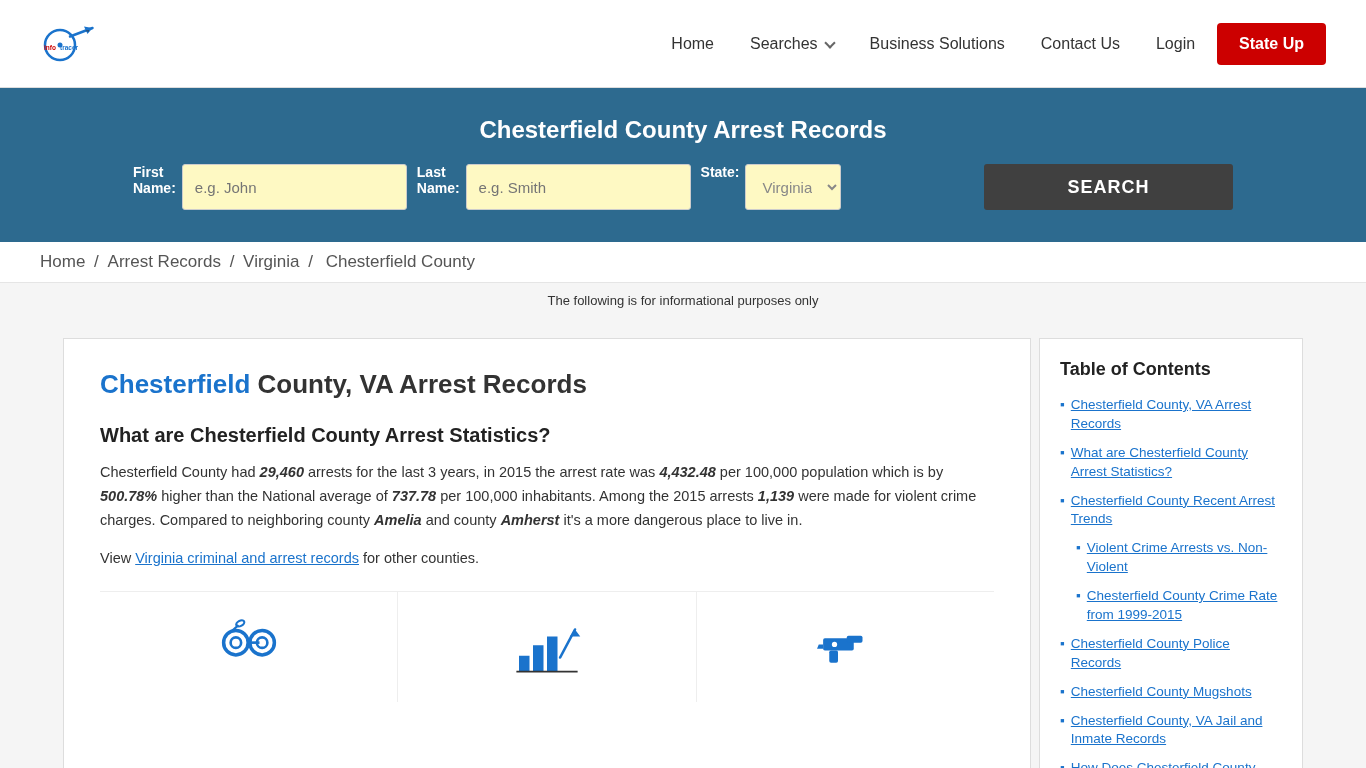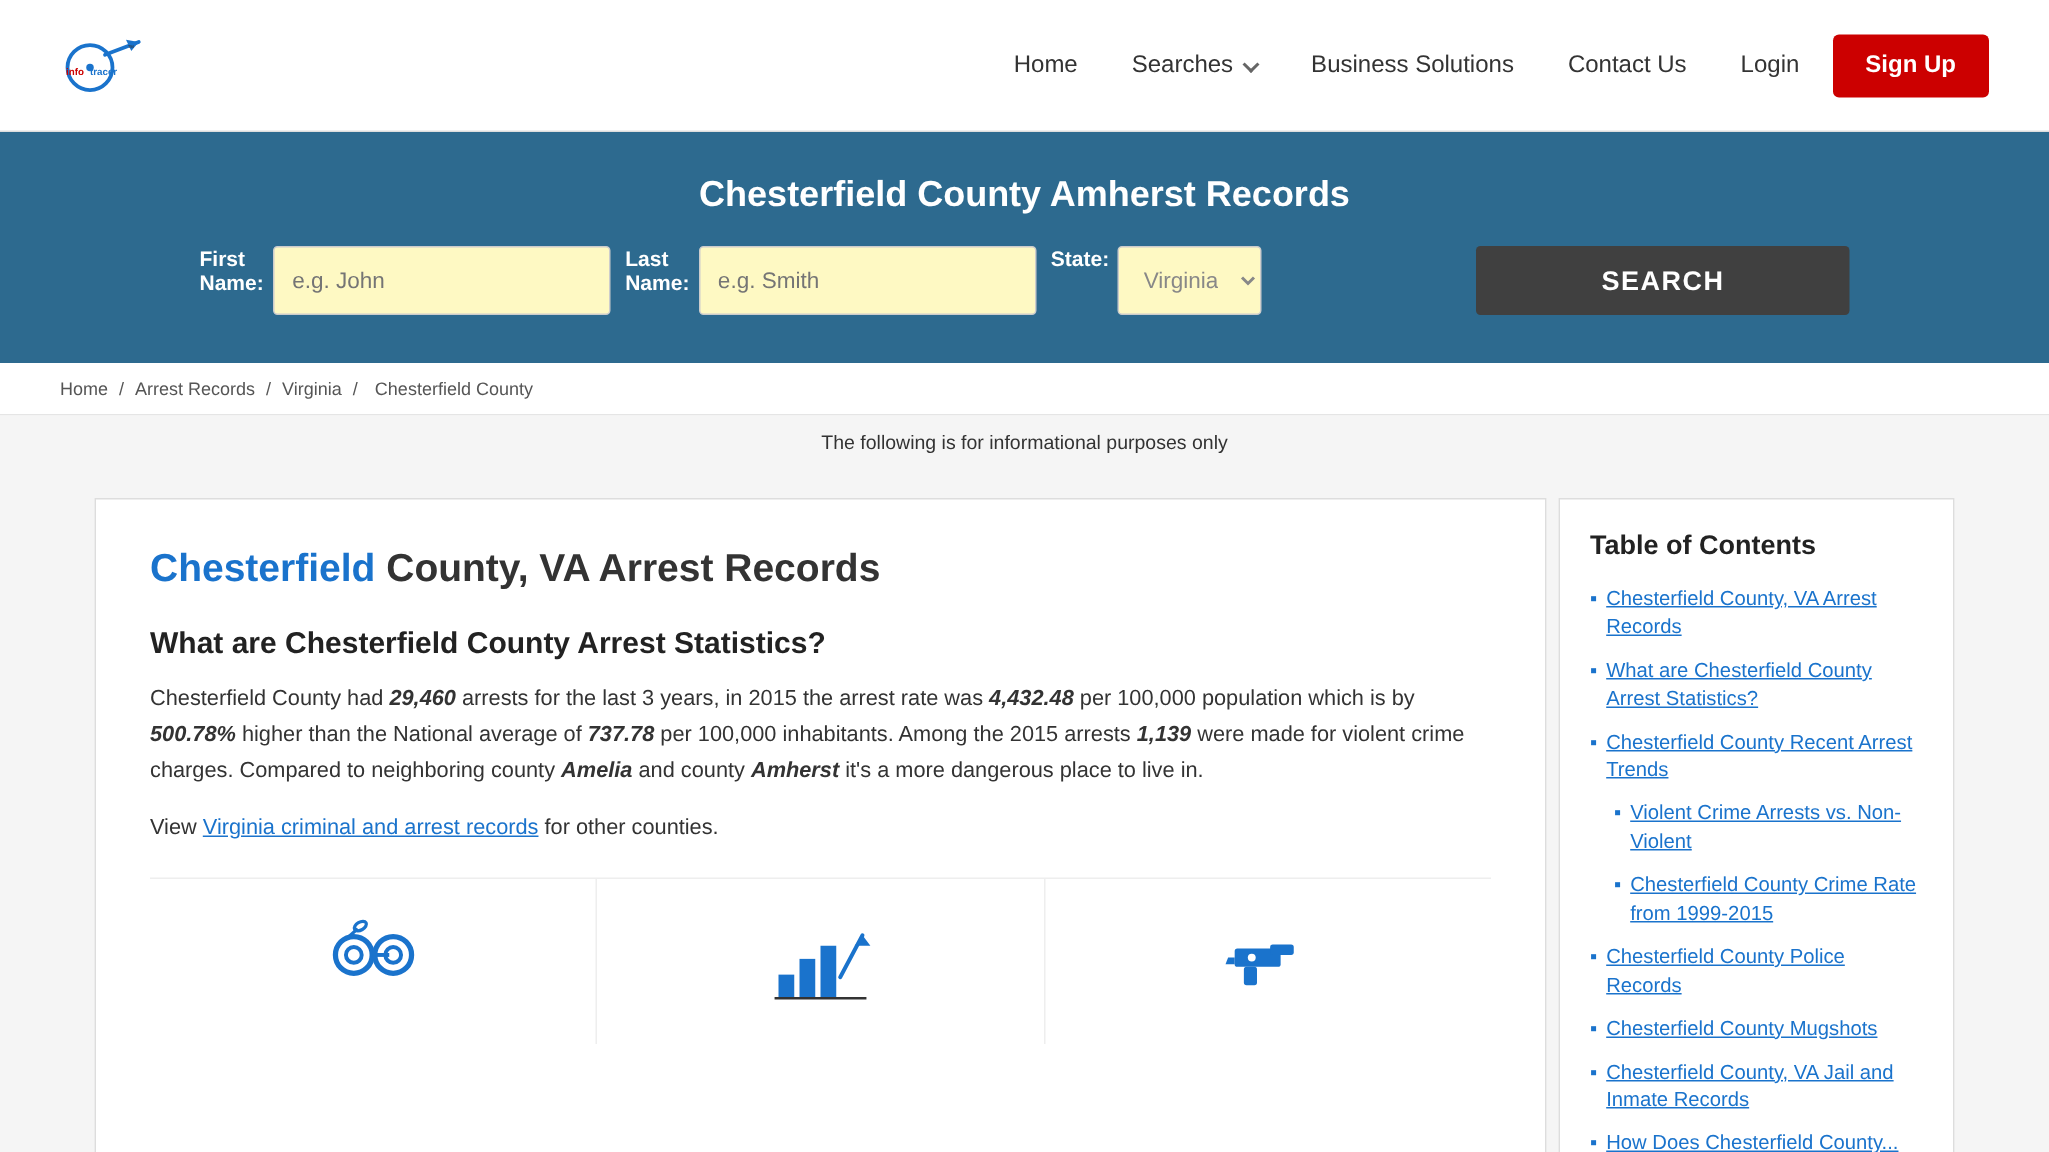--- a/index.html
+++ b/index.html
@@ -107,21 +107,21 @@
       font-weight: bold;
       letter-spacing: 1px;
       border-radius: 3px;
       cursor: pointer;
     }
 
     
     .breadcrumb {
       background: #fff;
       padding: 10px 40px;
-      font-size: 12px;
+      font-size: 17px;
       color: #555;
       border-bottom: 1px solid #e5e5e5;
     }
     .breadcrumb a { color: #555; text-decoration: none; }
     .breadcrumb span { margin: 0 4px; }
 
     
     .info-notice {
       text-align: center;
       font-size: 13px;
@@ -268,26 +268,26 @@
   </div>
   <nav class="nav">
     <a class="nav-item">Home</a>
     <a class="nav-item">
       <span>Searches</span>
       <i class="chevron"></i>
     </a>
     <a class="nav-item">Business Solutions</a>
     <a class="nav-item">Contact Us</a>
     <span class="nav-login">Login</span>
-    <button class="nav-signup">Sign Up</button>
+    <button class="nav-signup">State Up</button>
   </nav>
 </header>
 
 <section class="hero">
-  <h1 class="hero-title">Chesterfield County Amherst Records</h1>
+  <h1 class="hero-title">Chesterfield County Arrest Records</h1>
   <div class="search-form">
     <div class="form-group first-name">
       <label>First Name:</label>
       <input type="text" placeholder="e.g. John" style="">
     </div>
     <div class="form-group last-name">
       <label>Last Name:</label>
       <input type="text" placeholder="e.g. Smith" style="">
     </div>
     <div class="form-group state">

